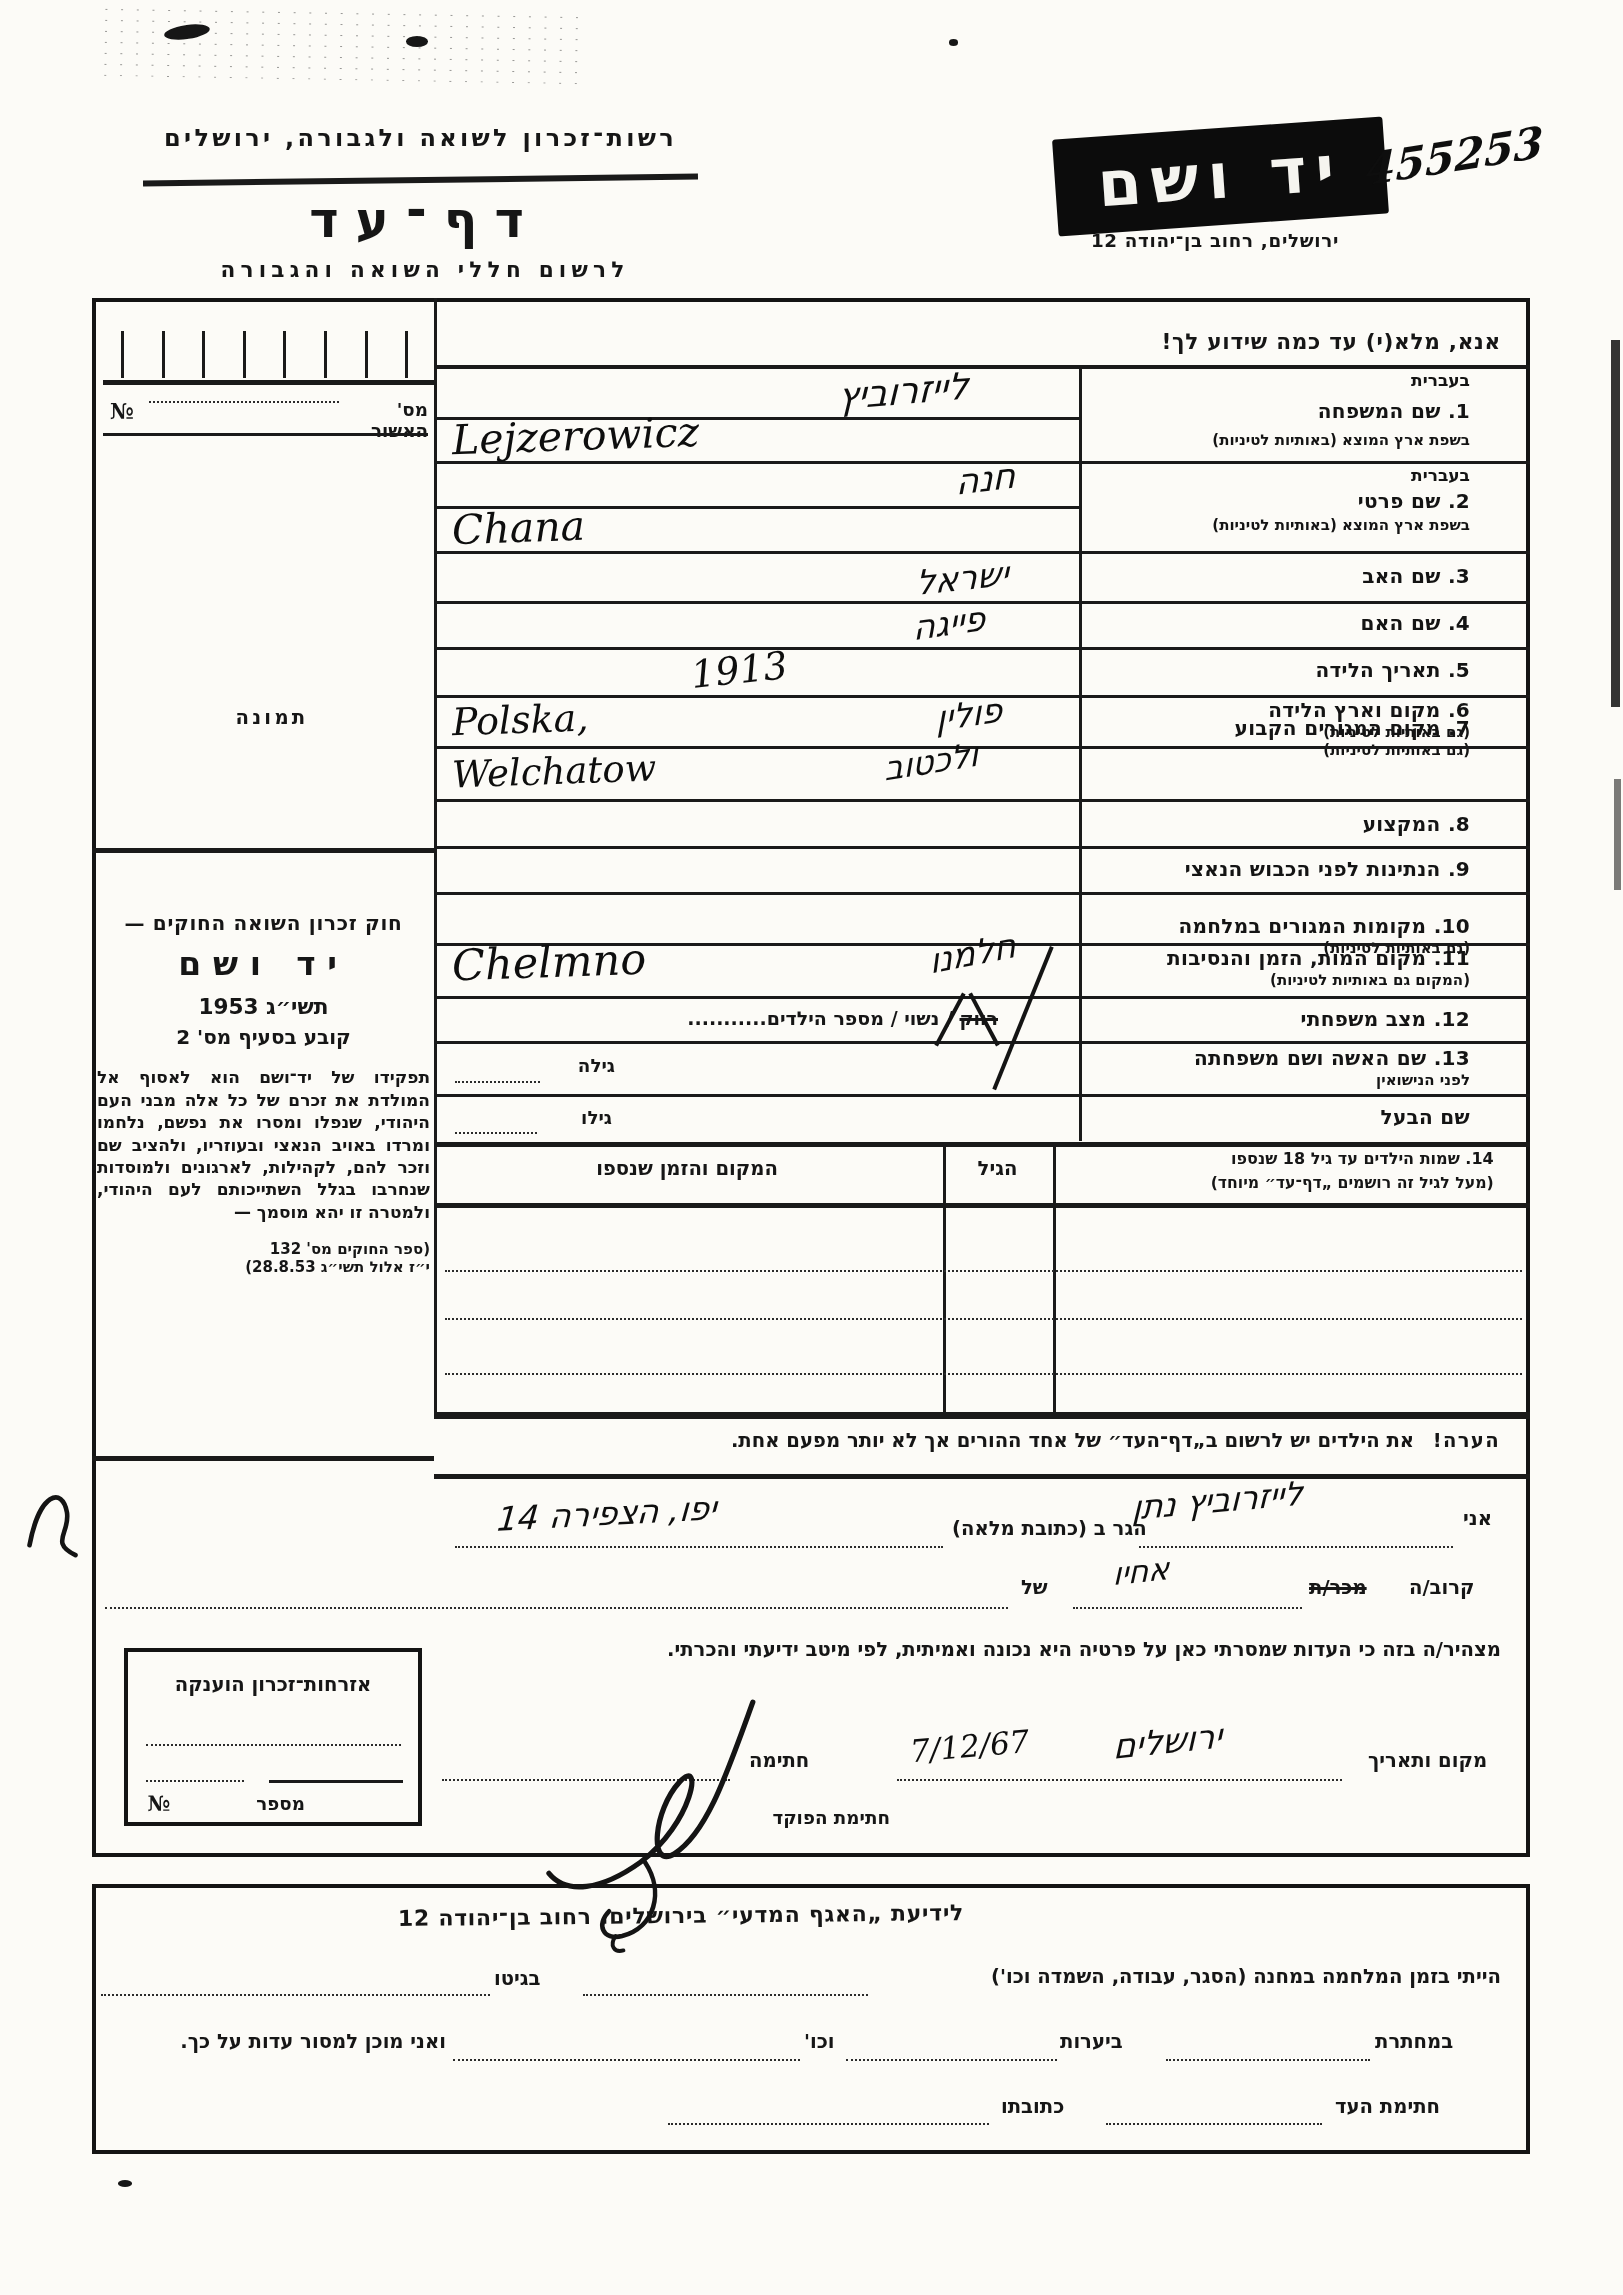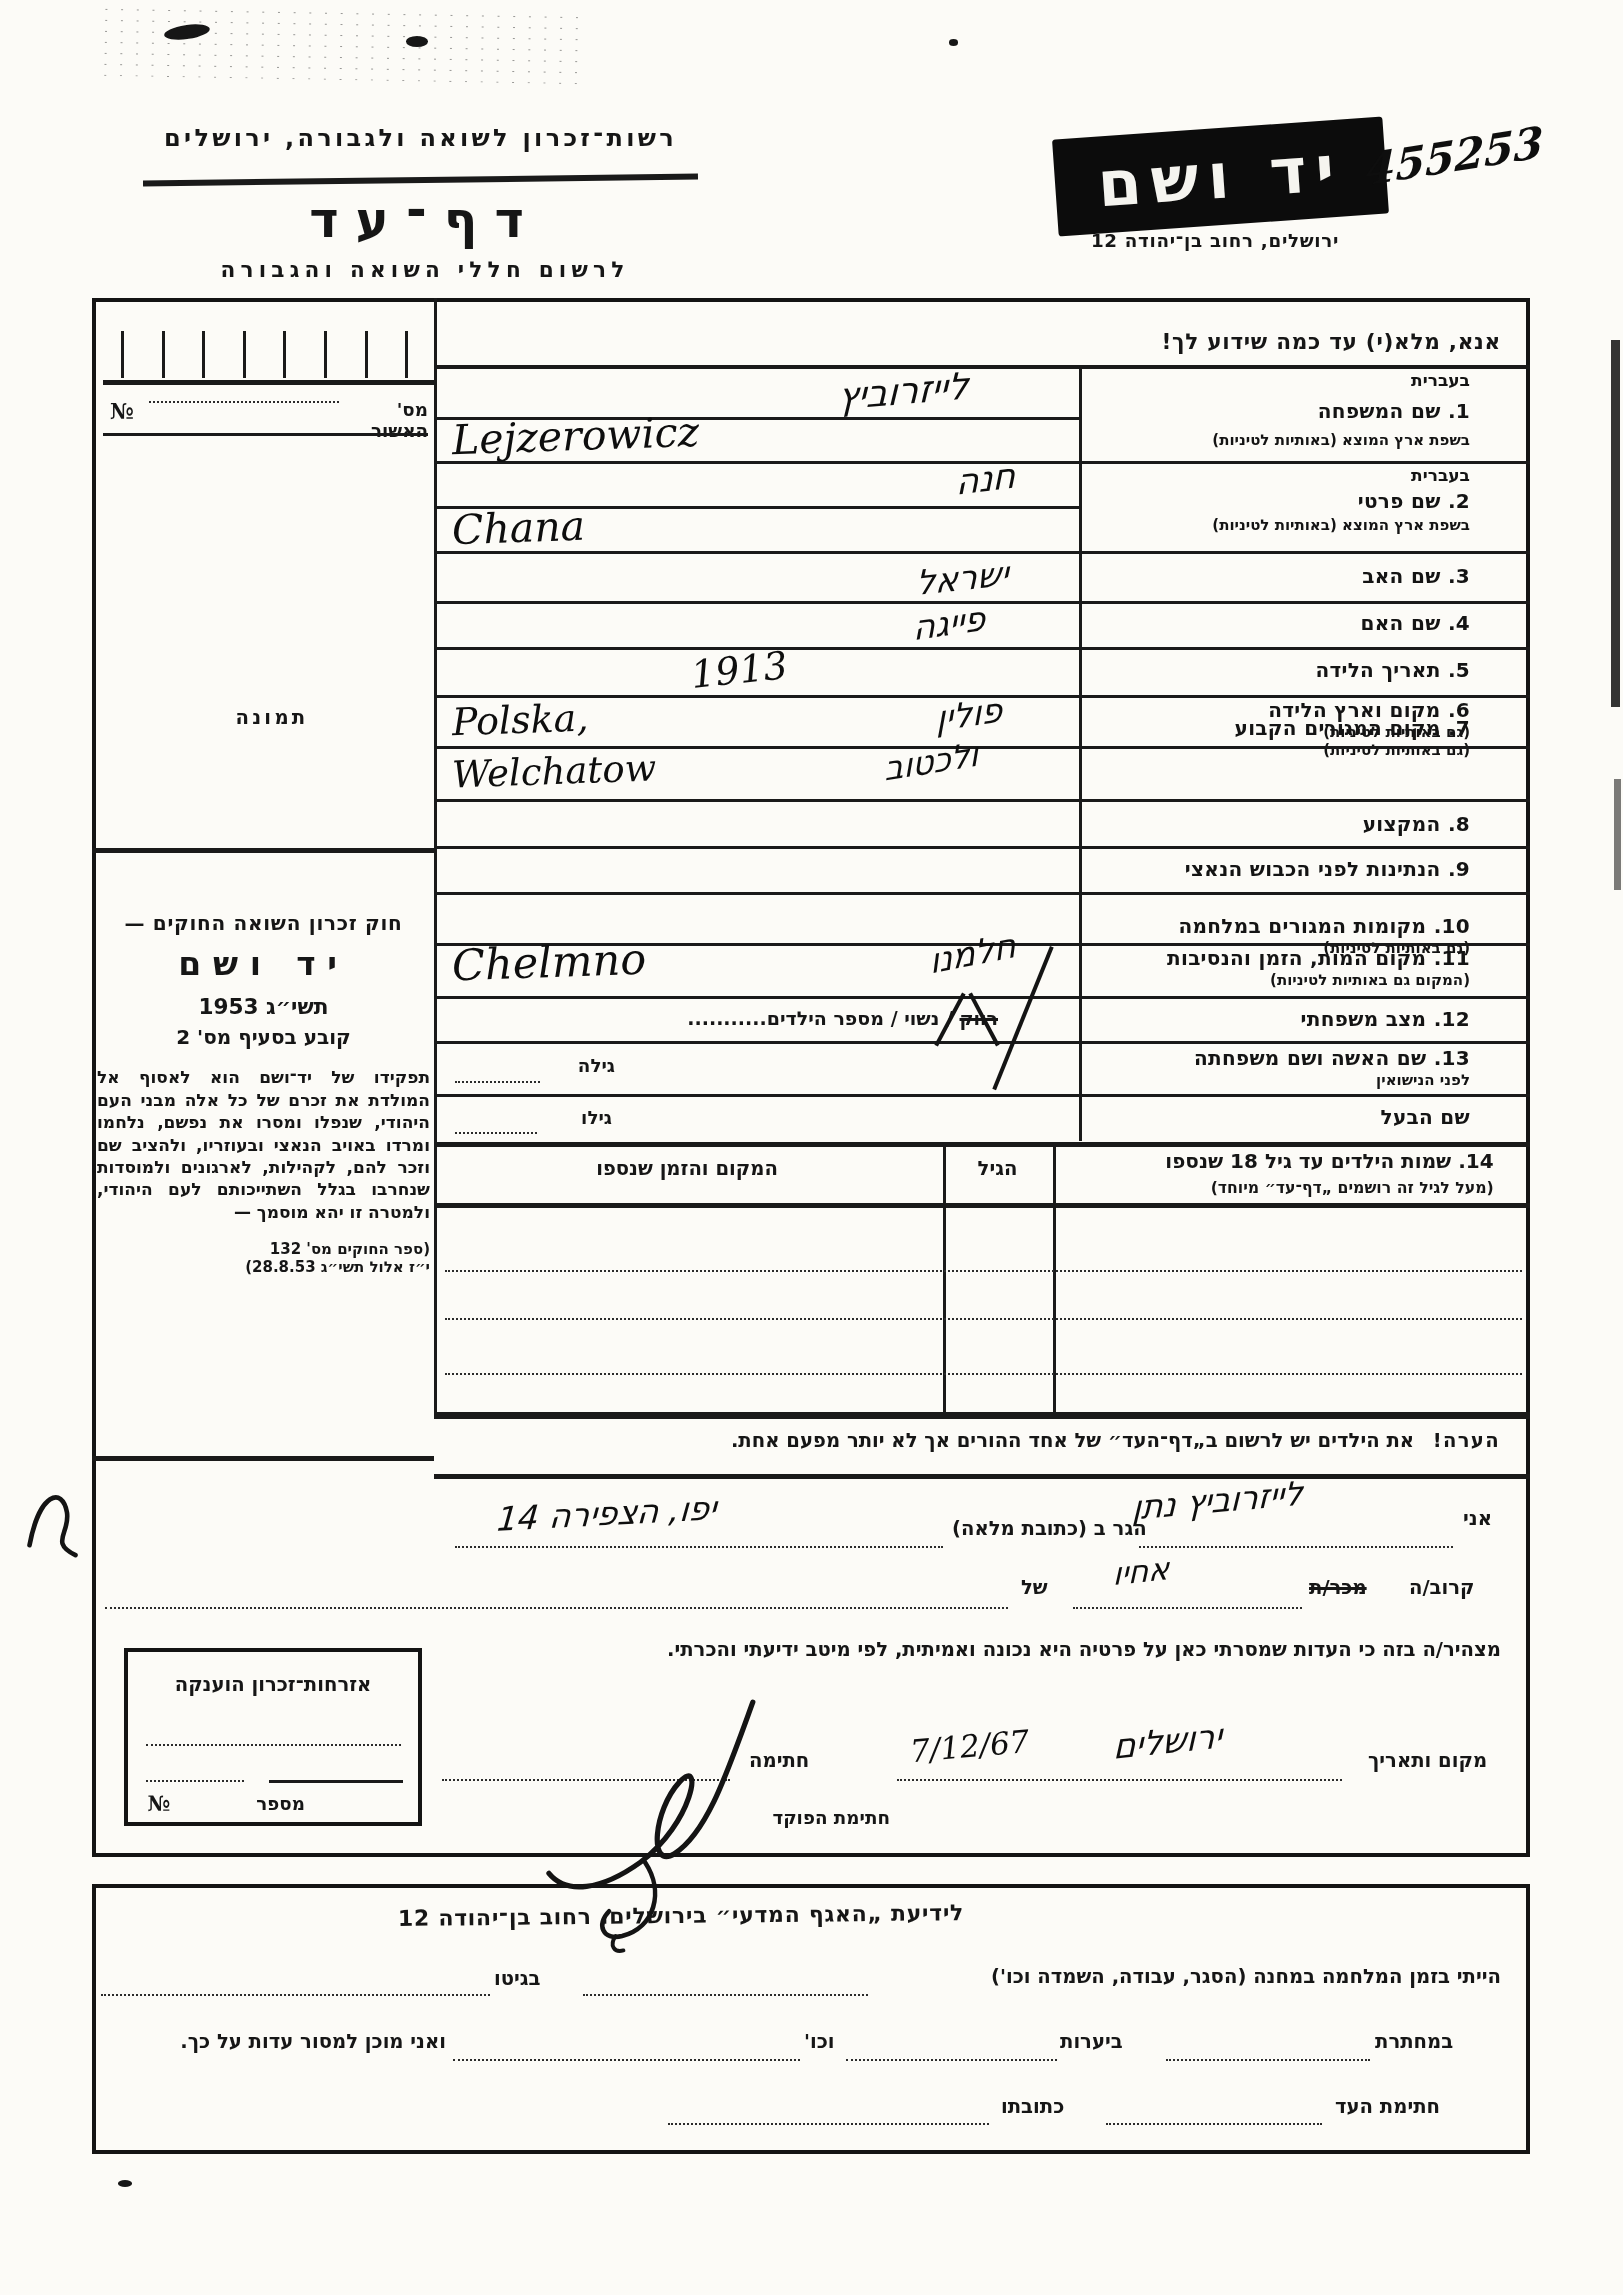--- a/index.html
+++ b/index.html
@@ -204,21 +204,21 @@
   <div class="abs b rtl" style="left:540px;top:1107px;width:72px;font-size:18.3px;">גילו</div>
   <div class="dot" style="left:455px;top:1132px;width:82px;"></div>
 
   <div class="hl" style="left:434px;top:1142px;width:1096px;height:5.2px;"></div>
   <div class="hl" style="left:434px;top:1203px;width:1096px;height:4.6px;"></div>
   <div class="vl" style="left:943px;top:1142px;height:270px;"></div>
   <div class="vl" style="left:1053px;top:1142px;height:270px;"></div>
   <div class="abs b rtl ctr" style="left:458px;top:1157px;width:458px;font-size:19.6px;">המקום והזמן שנספו</div>
   <div class="abs b rtl ctr" style="left:944px;top:1157px;width:107px;font-size:19.6px;">הגיל</div>
   <div class="abs rtl" style="left:1067px;top:1149px;width:445px;text-align:right;padding-right:18.3px;">
-    <div class="b" style="font-size:20px;"><span>14.</span> <span>שמות הילדים עד גיל 18 שנספו</span></div>
+    <div class="b" style="font-size:16px;"><span>14.</span> <span>שמות הילדים עד גיל 18 שנספו</span></div>
     <div class="b" style="font-size:15.7px;margin-top:5.2px;">(מעל לגיל זה רושמים „דף־עד״ מיוחד)</div>
   </div>
   <div class="dot" style="left:445px;top:1270px;width:1077px;"></div>
   <div class="dot" style="left:445px;top:1318px;width:1077px;"></div>
   <div class="dot" style="left:445px;top:1373px;width:1077px;"></div>
 
   <div class="hl" style="left:434px;top:1412px;width:1096px;height:7.2px;"></div>
   <div class="abs rtl" style="left:445px;top:1429px;width:1055px;font-size:19.6px;">
     <span class="b" style="letter-spacing:1.3px;">הערה!</span>&nbsp;&nbsp;
     <span class="b">את הילדים יש לרשום ב„דף־העד״ של אחד ההורים אך לא יותר מפעם אחת.</span>

